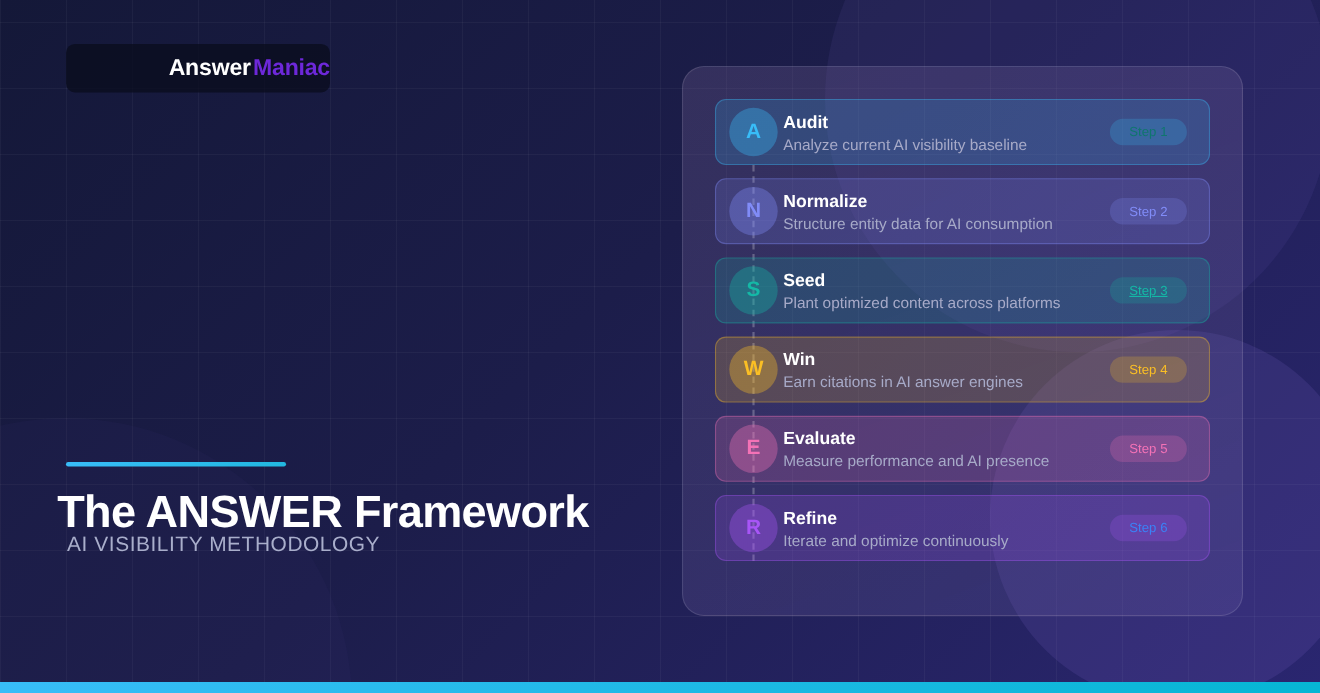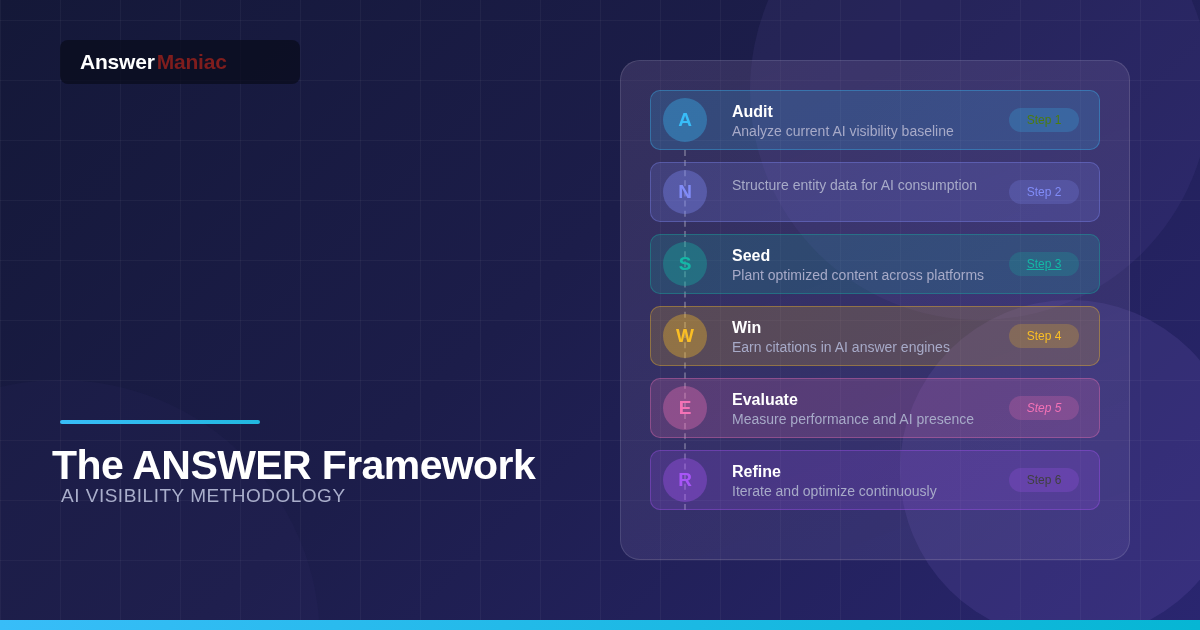--- a/index.html
+++ b/index.html
@@ -20,24 +20,24 @@
   }
   .blob { position: absolute; border-radius: 50%; }
   .blob-1 { width: 460px; height: 460px; left: 750px; top: -140px; background: rgba(120,100,200,0.10); }
   .blob-2 { width: 340px; height: 340px; left: 900px; top: 300px; background: rgba(140,110,220,0.14); }
   .blob-3 { width: 520px; height: 520px; left: -200px; top: 380px; background: rgba(80,70,160,0.06); }
 
   .logo {
     position: absolute; left: 60px; top: 40px; width: 240px; height: 44px;
     background: rgba(10,12,28,0.75); border-radius: 8px;
     display: flex; align-items: center; padding-left: 20px;
-    font-size: 21px; font-weight: 700; letter-spacing: -0.2px;
+    font-size: 21px; font-weight: 700; letter-spacing: -0.2px; justify-content: flex-end;
   }
   .logo .w { color: #ffffff; }
-  .logo .y { color: #7f1d1d; margin-left: 2px; }
+  .logo .y { color: #6d28d9; margin-left: 2px; }
 
   .accent-line {
     position: absolute; left: 60px; top: 420px; width: 200px; height: 4px;
     border-radius: 2px; background: linear-gradient(90deg, #38bdf8, #22b8e0);
   }
   .title {
     position: absolute; left: 52px; top: 442px;
     font-size: 41px; font-weight: 700; color: #ffffff; letter-spacing: -0.6px;
   }
   .subtitle {
@@ -58,21 +58,21 @@
   .step {
     position: absolute; left: 650px; width: 450px; height: 60px;
     border-radius: 10px; display: flex; align-items: center;
     border: 1px solid;
   }
   .step .circle {
     position: absolute; left: 12px; top: 7px; width: 44px; height: 44px;
     border-radius: 50%; display: flex; align-items: center; justify-content: center;
     font-size: 19px; font-weight: 700;
   }
-  .step .text { position: absolute; left: 81px; top: 12px; }
+  .step .text { position: absolute; left: 61px; top: 12px; }
   .step .name { font-size: 16px; font-weight: 700; color: #ffffff; line-height: 18px; }
   .step .desc { font-size: 14px; color: #a7aac8; margin-top: 3px; line-height: 15px; }
   .step .badge {
     position: absolute; right: 20px; top: 17px; width: 70px; height: 24px;
     border-radius: 12px; font-size: 12px; display: flex; align-items: center; justify-content: center;
   }
 
   .bottom-bar {
     position: absolute; left: 0; bottom: 0; width: 1200px; height: 10px;
     background: linear-gradient(90deg, #38bdf8, #06b6d4);
@@ -98,25 +98,26 @@
 <div class="panel"></div>
 <div class="connector"></div>
 
 <div id="steps-container">
     <div class="step" style="top: 90px; background: rgba(56, 189, 248, 0.18); border-color: rgba(56, 189, 248, 0.35);">
       <div class="circle" style="background: rgba(56, 189, 248, 0.35); color: rgb(56, 189, 248);">A</div>
       <div class="text">
         <div class="name">Audit</div>
         <div class="desc">Analyze current AI visibility baseline</div>
       </div>
-      <div class="badge" style="background: rgba(56, 189, 248, 0.22); color: #4d7c0f;">Step 1</div>
+      <div class="badge" style="background: rgba(56, 189, 248, 0.22); color: #0f766e;">Step 1</div>
     </div>
     <div class="step" style="top: 162px; background: rgba(129, 140, 248, 0.18); border-color: rgba(129, 140, 248, 0.35);">
       <div class="circle" style="background: rgba(129, 140, 248, 0.35); color: rgb(129, 140, 248);">N</div>
       <div class="text">
+        <div class="name">Normalize</div>
         <div class="desc">Structure entity data for AI consumption</div>
       </div>
       <div class="badge" style="background: rgba(129, 140, 248, 0.22); color: rgb(129, 140, 248);">Step 2</div>
     </div>
     <div class="step" style="top: 234px; background: rgba(20, 184, 166, 0.18); border-color: rgba(20, 184, 166, 0.35);">
       <div class="circle" style="background: rgba(20, 184, 166, 0.35); color: rgb(20, 184, 166);">S</div>
       <div class="text">
         <div class="name">Seed</div>
         <div class="desc">Plant optimized content across platforms</div>
       </div>
@@ -129,25 +130,25 @@
         <div class="desc">Earn citations in AI answer engines</div>
       </div>
       <div class="badge" style="background: rgba(251, 191, 36, 0.22); color: rgb(251, 191, 36);">Step 4</div>
     </div>
     <div class="step" style="top: 378px; background: rgba(244, 114, 182, 0.18); border-color: rgba(244, 114, 182, 0.35);">
       <div class="circle" style="background: rgba(244, 114, 182, 0.35); color: rgb(244, 114, 182);">E</div>
       <div class="text">
         <div class="name">Evaluate</div>
         <div class="desc">Measure performance and AI presence</div>
       </div>
-      <div class="badge" style="background: rgba(244, 114, 182, 0.22); color: rgb(244, 114, 182); font-style: italic;">Step 5</div>
+      <div class="badge" style="background: rgba(244, 114, 182, 0.22); color: rgb(244, 114, 182);">Step 5</div>
     </div>
     <div class="step" style="top: 450px; background: rgba(168, 85, 247, 0.18); border-color: rgba(168, 85, 247, 0.35);">
       <div class="circle" style="background: rgba(168, 85, 247, 0.35); color: rgb(168, 85, 247);">R</div>
       <div class="text">
         <div class="name">Refine</div>
         <div class="desc">Iterate and optimize continuously</div>
       </div>
-      <div class="badge" style="background: rgba(168, 85, 247, 0.22); color: #404040;">Step 6</div>
+      <div class="badge" style="background: rgba(168, 85, 247, 0.22); color: #3b82f6;">Step 6</div>
     </div>
   </div>
 
 <div class="bottom-bar"></div>
 
 </body></html>

